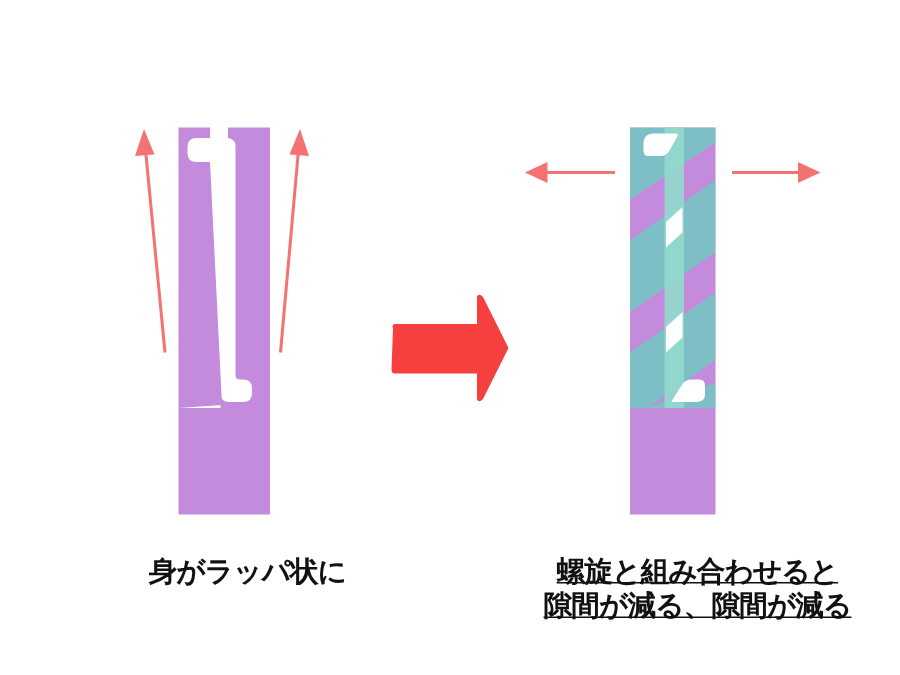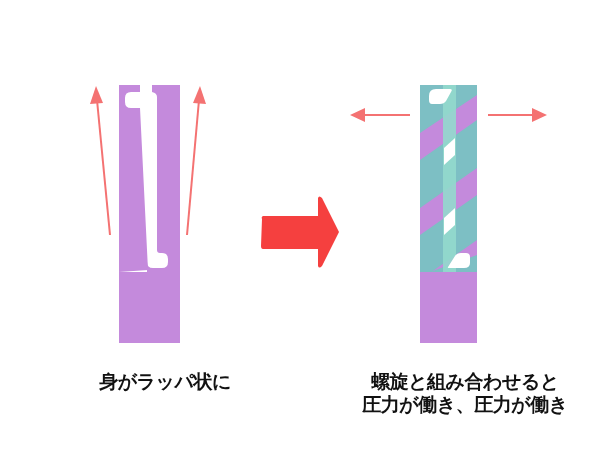--- a/index.html
+++ b/index.html
@@ -3,21 +3,21 @@
 <meta charset="utf-8">
 <style>
   html, body { margin: 0; padding: 0; background: #ffffff; }
   body { width: 600px; height: 450px; position: relative; overflow: hidden;
          font-family: "DejaVu Sans", sans-serif; }
   .stage { position: absolute; left: 0; top: 0; width: 600px; height: 450px; }
   .caption { position: absolute; font-weight: bold; color: #111; text-align: center;
              font-size: 19px; line-height: 23px; letter-spacing: -0.5px; }
   .caption span { display: block; white-space: nowrap; }
   #cap-left { left: 70px; top: 370px; width: 190px; }
-  #cap-right { left: 340px; top: 370px; width: 250px; }
+  #cap-right { left: 340px; top: 370px; width: 250px; text-decoration: underline; }
 </style>
 </head>
 <body>
 
 <div class="stage">
   <svg width="600" height="450" viewBox="0 0 600 450">
     <defs>
       <clipPath id="rightTop">
         <rect x="420" y="85" width="57" height="187"></rect>
       </clipPath>
@@ -73,15 +73,15 @@
       <polygon points="547,115 532,108 532,122" stroke="none"></polygon>
     </g>
   </svg>
 
   <div class="caption" id="cap-left">
     <span>身がラッパ状に</span>
   </div>
 
   <div class="caption" id="cap-right">
     <span>螺旋と組み合わせると</span>
-    <span>圧力が働き、圧力が働き</span>
+    <span>隙間が減る、隙間が減る</span>
   </div>
 </div>
 
 </body></html>

